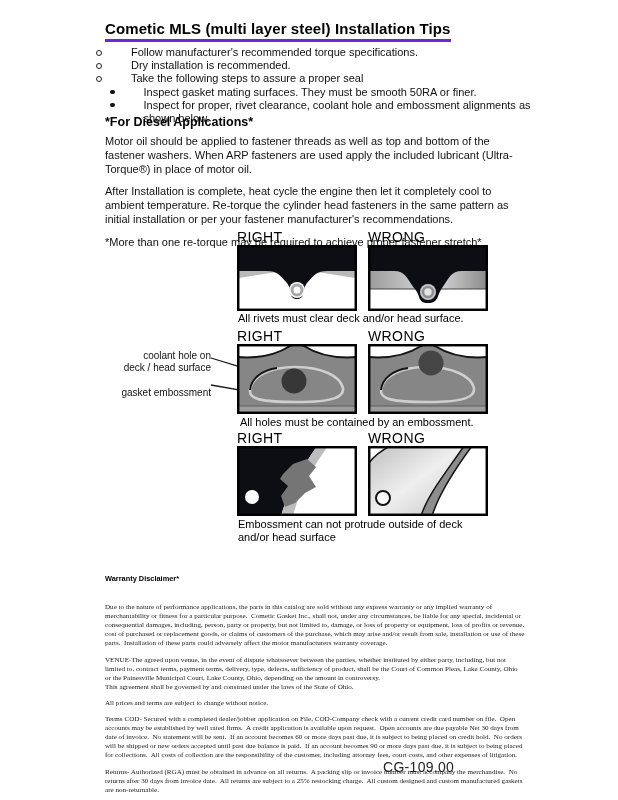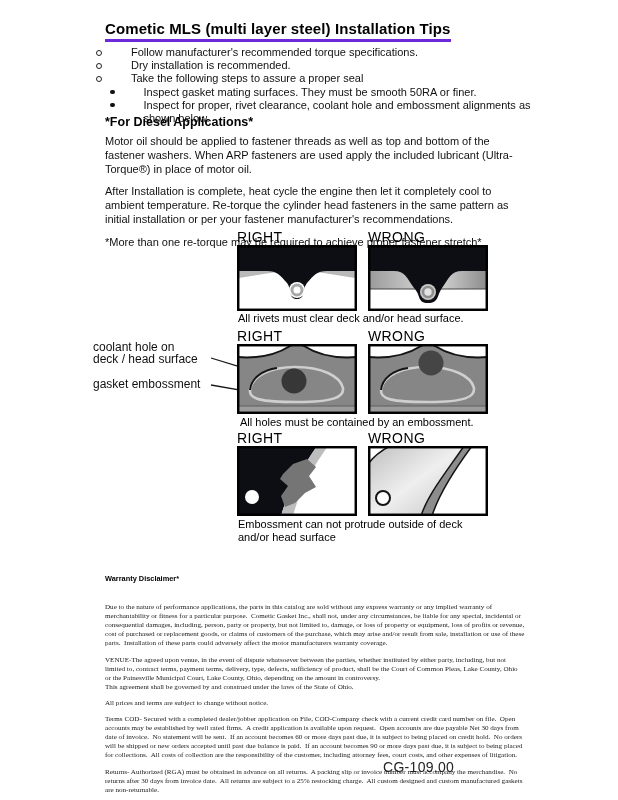--- a/index.html
+++ b/index.html
@@ -19,21 +19,21 @@
   .blt.sub{margin-left:14px;}
   .blt.sub .mk{width:4.5px;height:4.5px;background:#111;border:none;margin-top:4px;}
 
   
   .sec-head{font-size:12.5px;font-weight:bold;color:#000;margin:0 0 6px 0;}
   .para{font-size:11px;line-height:13.8px;margin:0 0 9px 0;white-space:pre-wrap;}
 
   
   .rw-label{font-size:14px;letter-spacing:.4px;color:#000;width:120px;}
   .fig-caption{font-size:11px;color:#000;line-height:13px;}
-  .side-label{font-size:12px;line-height:11.5px;width:118px;}
+  .side-label{font-size:10px;line-height:11.5px;text-align:right;width:118px;margin-top:8px;}
   .figbox{display:block;}
 
   
   .warranty{width:420px;font-size:7.1px;line-height:9.1px;color:#1a1a1a;}
   .warranty h4{font-size:7.4px;margin:0 0 20px 0;font-weight:bold;color:#000;}
   .wp{margin:0 0 7px 0;white-space:pre-wrap;font-family:Liberation Serif, serif;}
   .wp.tight{margin:0;}
 
   .footer-code{font-size:14px;color:#222;letter-spacing:.3px;}
 </style>

